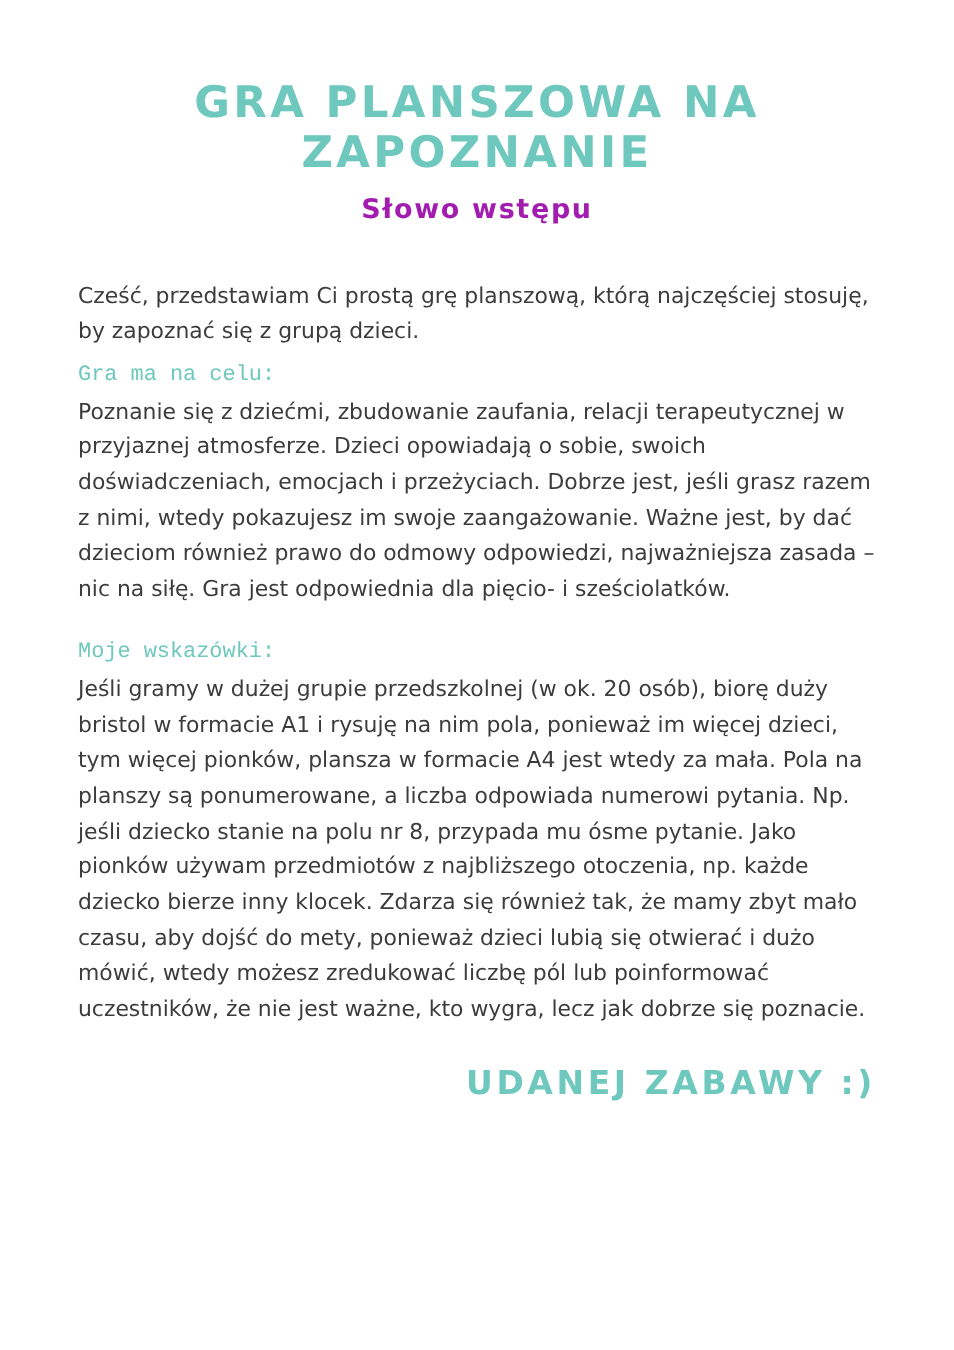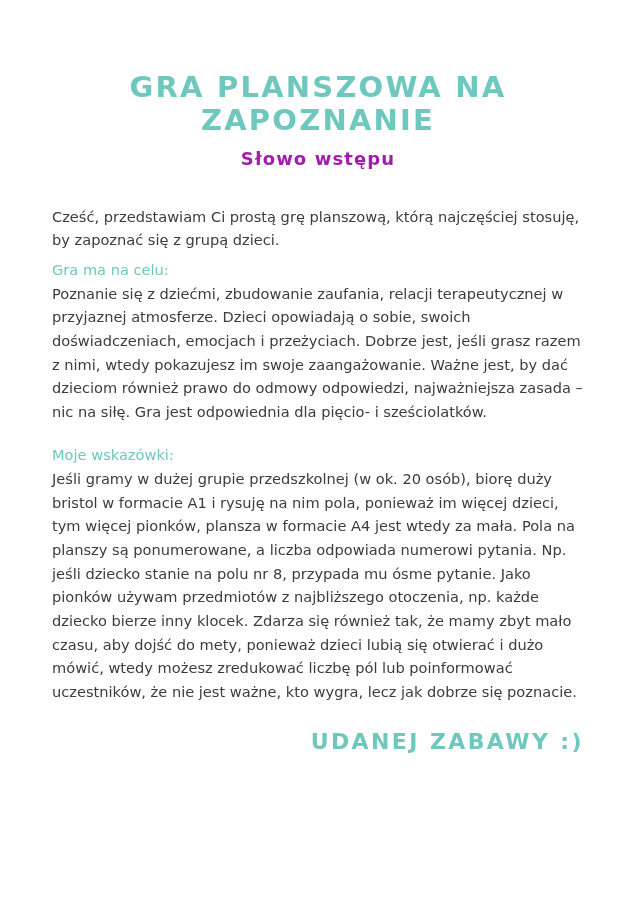--- a/index.html
+++ b/index.html
@@ -16,21 +16,21 @@
   }
   .page {
     width: 636px;
     height: 900px;
     position: relative;
     box-sizing: border-box;
     padding: 0 52px;
   }
   .title {
     margin: 0;
-    padding-top: 71px;
+    padding-top: 52px;
     text-align: center;
     color: #6ec8bd;
     font-family: "DejaVu Sans", "Liberation Sans", sans-serif;
     font-size: 29px;
     font-weight: bold;
     letter-spacing: 2.2px;
     line-height: 1.15;
     text-transform: uppercase;
   }
   .subtitle {
@@ -48,20 +48,21 @@
     color: #3c3c3c;
   }
   .para {
     margin: 0 0 6px 0;
   }
   .section-head {
     margin: 0 0 2px 0;
     color: #6ec8bd;
     font-size: 14.6px;
     font-weight: normal;
+    font-family: Liberation Mono, monospace;
   }
   .block {
     margin-bottom: 20px;
   }
   .block p {
     margin: 0;
   }
   .closing {
     margin: 6px 0 0 0;
     text-align: right;

